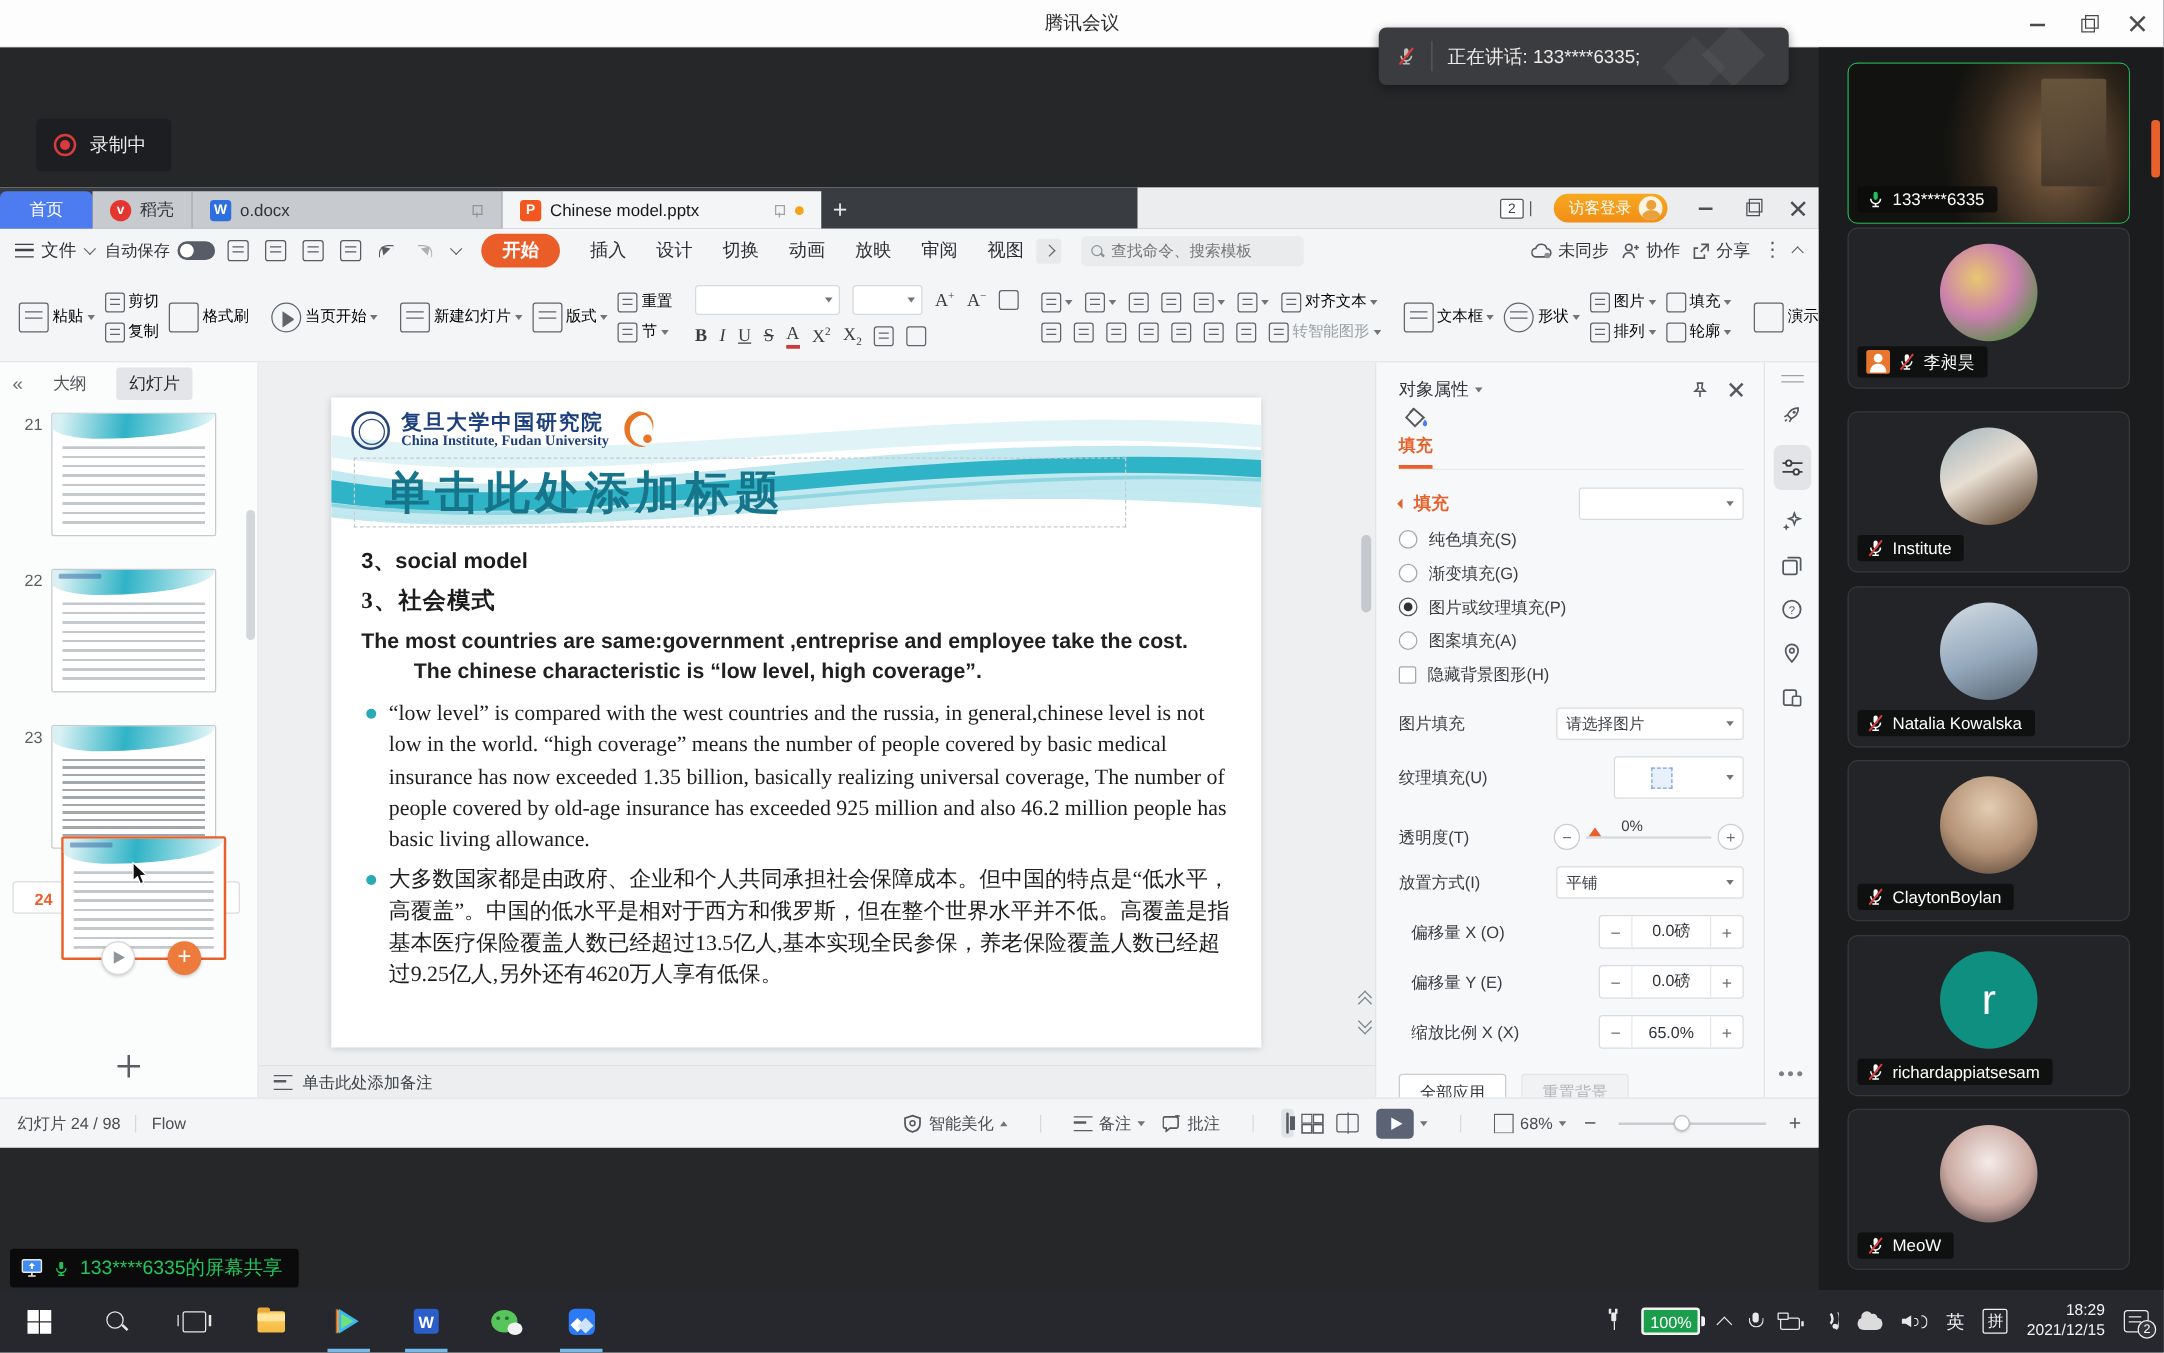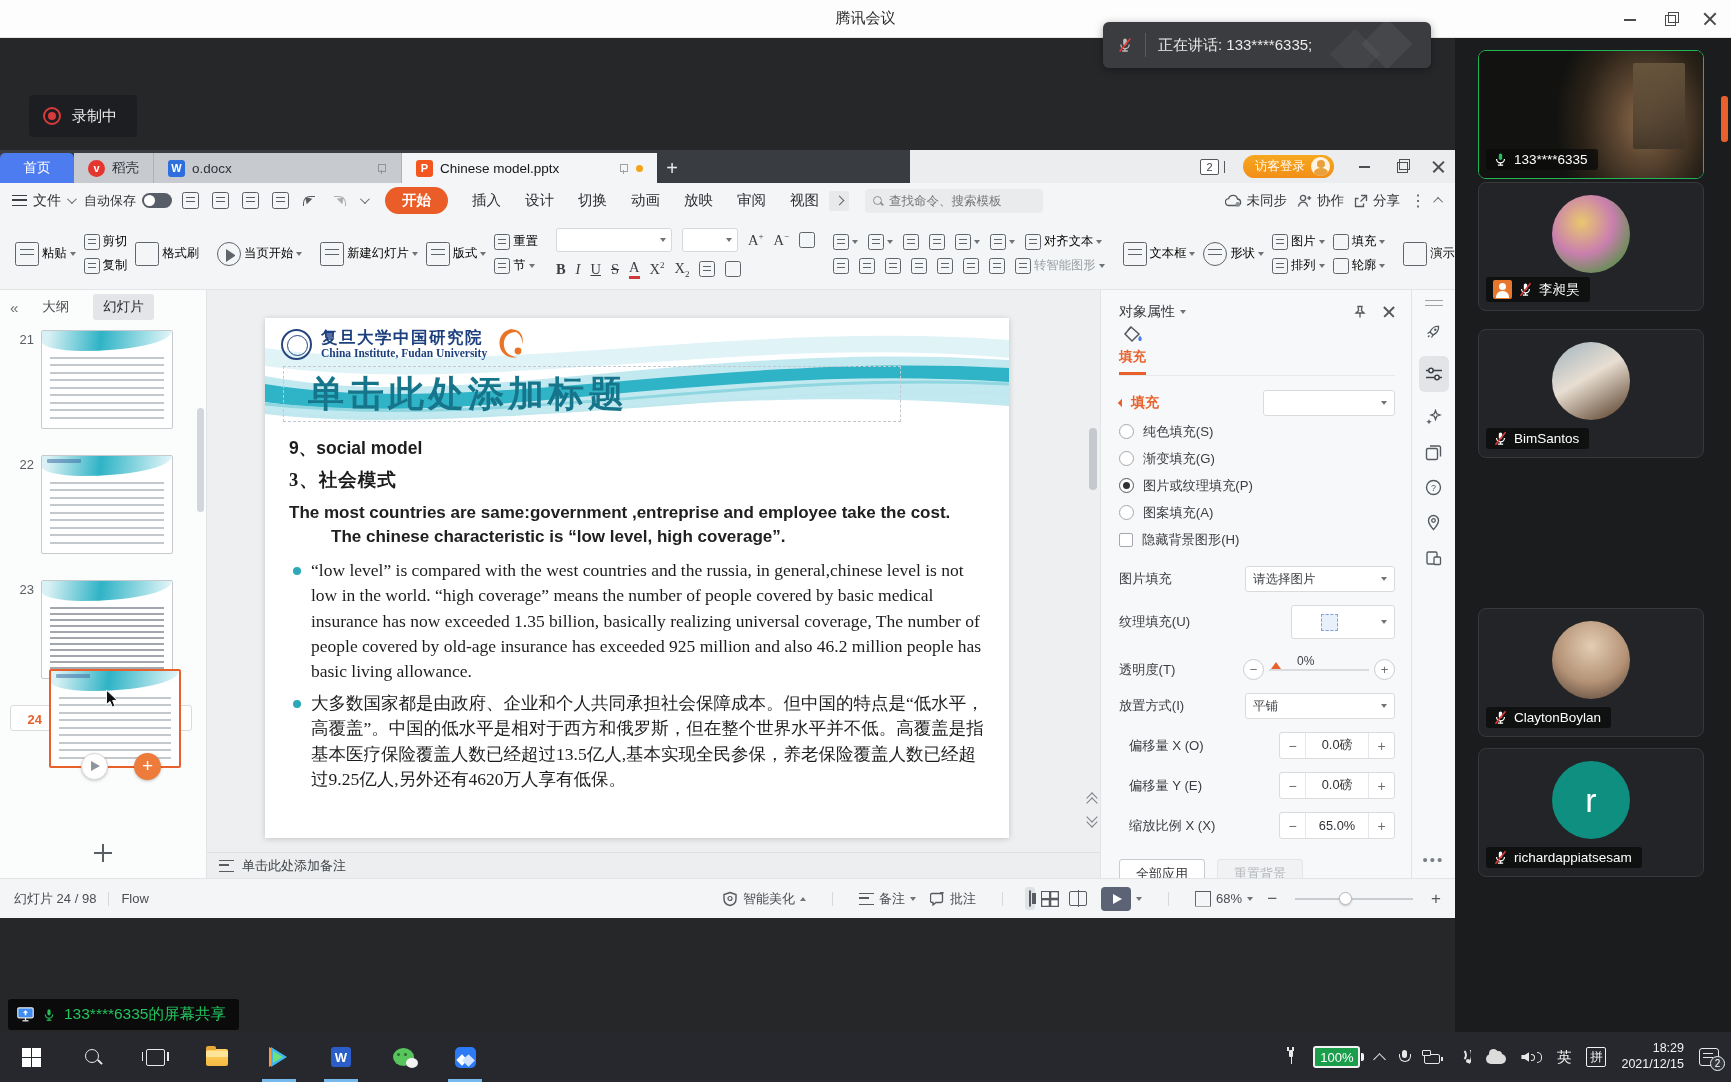--- a/index.html
+++ b/index.html
@@ -695,21 +695,21 @@
         </span>
         <svg class="swirl" viewBox="0 0 30 34">
           <path d="M15 2 C6 4 2 12 4 20 C6 28 14 32 21 30 C15 30 9 26 8 19 C7 11 12 5 20 5 C24 7 27 12 26 18 C28 12 26 5 20 3 Z" fill="#e97426"></path>
           <circle cx="22" cy="24" r="3.4" fill="#e97426"></circle>
         </svg>
       </div>
       <div class="title-box">
         <span class="title-ph">单击此处添加标题</span>
       </div>
       <div class="sbody">
-        <div class="ln1">9、social model</div>
+        <div class="ln1">3、social model</div>
         <div class="ln2">3、社会模式</div>
         <div class="para">The most countries are same:government ,entreprise and employee take the cost. The chinese characteristic is “low level, high coverage”.</div>
         <div class="blt">“low level” is compared with the west countries and the russia, in general,chinese level is not low in the world. “high coverage” means the number of people covered by basic medical insurance has now exceeded 1.35 billion, basically realizing universal coverage, The number of people covered by old-age insurance has exceeded 925 million and also 46.2 million people has basic living allowance.</div>
         <div class="blt">大多数国家都是由政府、企业和个人共同承担社会保障成本。但中国的特点是“低水平，高覆盖”。中国的低水平是相对于西方和俄罗斯，但在整个世界水平并不低。高覆盖是指基本医疗保险覆盖人数已经超过13.5亿人,基本实现全民参保，养老保险覆盖人数已经超过9.25亿人,另外还有4620万人享有低保。</div>
       </div>
     </div>
     <div class="sa-scroll"></div>
     <div class="sa-nav">
       <span class="dblchev up"></span>
       <span class="dblchev dn"></span>
@@ -971,24 +971,37 @@
   <div class="tile" style="top:291px">
     <div class="ava" style="background:linear-gradient(150deg,#9fb3bd,#e8ded2 45%,#7a6450 85%)"></div>
     <div class="nametag">
       <svg width="15" height="15" viewBox="0 0 16 16">
         <rect x="6.2" y="1.5" width="3.6" height="7" rx="1.8" fill="#fff"></rect>
         <path d="M3.8 7.5a4.2 4.2 0 0 0 8.4 0" fill="none" stroke="#fff" stroke-width="1.3"></path>
         <line x1="8" y1="11.8" x2="8" y2="14" stroke="#fff" stroke-width="1.3"></line>
         <line x1="5.2" y1="14" x2="10.8" y2="14" stroke="#fff" stroke-width="1.3"></line>
         <line x1="2.6" y1="14.6" x2="13.4" y2="1.4" stroke="#e23b3b" stroke-width="1.6"></line>
       </svg>
-      <span>BimSantos</span>
-    </div>
-  </div>
-
+      <span>Institute</span>
+    </div>
+  </div>
+
+  <div class="tile" style="top:431px">
+    <div class="ava" style="background:linear-gradient(160deg,#d4dde4,#94a8bc 55%,#55636e)"></div>
+    <div class="nametag">
+      <svg width="15" height="15" viewBox="0 0 16 16">
+        <rect x="6.2" y="1.5" width="3.6" height="7" rx="1.8" fill="#fff"></rect>
+        <path d="M3.8 7.5a4.2 4.2 0 0 0 8.4 0" fill="none" stroke="#fff" stroke-width="1.3"></path>
+        <line x1="8" y1="11.8" x2="8" y2="14" stroke="#fff" stroke-width="1.3"></line>
+        <line x1="5.2" y1="14" x2="10.8" y2="14" stroke="#fff" stroke-width="1.3"></line>
+        <line x1="2.6" y1="14.6" x2="13.4" y2="1.4" stroke="#e23b3b" stroke-width="1.6"></line>
+      </svg>
+      <span>Natalia Kowalska</span>
+    </div>
+  </div>
 
   <div class="tile" style="top:570px">
     <div class="ava" style="background:radial-gradient(circle at 50% 32%,#e3cdb2,#b49276 55%,#4c3c30)"></div>
     <div class="nametag">
       <svg width="15" height="15" viewBox="0 0 16 16">
         <rect x="6.2" y="1.5" width="3.6" height="7" rx="1.8" fill="#fff"></rect>
         <path d="M3.8 7.5a4.2 4.2 0 0 0 8.4 0" fill="none" stroke="#fff" stroke-width="1.3"></path>
         <line x1="8" y1="11.8" x2="8" y2="14" stroke="#fff" stroke-width="1.3"></line>
         <line x1="5.2" y1="14" x2="10.8" y2="14" stroke="#fff" stroke-width="1.3"></line>
         <line x1="2.6" y1="14.6" x2="13.4" y2="1.4" stroke="#e23b3b" stroke-width="1.6"></line>
@@ -1004,20 +1017,33 @@
         <rect x="6.2" y="1.5" width="3.6" height="7" rx="1.8" fill="#fff"></rect>
         <path d="M3.8 7.5a4.2 4.2 0 0 0 8.4 0" fill="none" stroke="#fff" stroke-width="1.3"></path>
         <line x1="8" y1="11.8" x2="8" y2="14" stroke="#fff" stroke-width="1.3"></line>
         <line x1="5.2" y1="14" x2="10.8" y2="14" stroke="#fff" stroke-width="1.3"></line>
         <line x1="2.6" y1="14.6" x2="13.4" y2="1.4" stroke="#e23b3b" stroke-width="1.6"></line>
       </svg>
       <span>richardappiatsesam</span>
     </div>
   </div>
 
+  <div class="tile" style="top:849px">
+    <div class="ava" style="background:radial-gradient(circle at 50% 38%,#f4ebe8,#cbaaa2 55%,#3c3238)"></div>
+    <div class="nametag">
+      <svg width="15" height="15" viewBox="0 0 16 16">
+        <rect x="6.2" y="1.5" width="3.6" height="7" rx="1.8" fill="#fff"></rect>
+        <path d="M3.8 7.5a4.2 4.2 0 0 0 8.4 0" fill="none" stroke="#fff" stroke-width="1.3"></path>
+        <line x1="8" y1="11.8" x2="8" y2="14" stroke="#fff" stroke-width="1.3"></line>
+        <line x1="5.2" y1="14" x2="10.8" y2="14" stroke="#fff" stroke-width="1.3"></line>
+        <line x1="2.6" y1="14.6" x2="13.4" y2="1.4" stroke="#e23b3b" stroke-width="1.6"></line>
+      </svg>
+      <span>MeoW</span>
+    </div>
+  </div>
 
   <div class="p-scroll"></div>
 </div>
 
 <div class="sharebar">
   <svg width="17" height="15" viewBox="0 0 17 15">
     <rect x="0.8" y="0.8" width="15.4" height="10" rx="1.2" fill="#3f8cf3" stroke="#e8e8e8" stroke-width="1.2"></rect>
     <path d="M8.5 3.2 l2.6 2.6 h-1.8 v2.4 h-1.6 V5.8 h-1.8Z" fill="#fff"></path>
     <line x1="8.5" y1="11" x2="8.5" y2="13.5" stroke="#e8e8e8" stroke-width="1.3"></line>
     <line x1="5.5" y1="13.8" x2="11.5" y2="13.8" stroke="#e8e8e8" stroke-width="1.3"></line>

